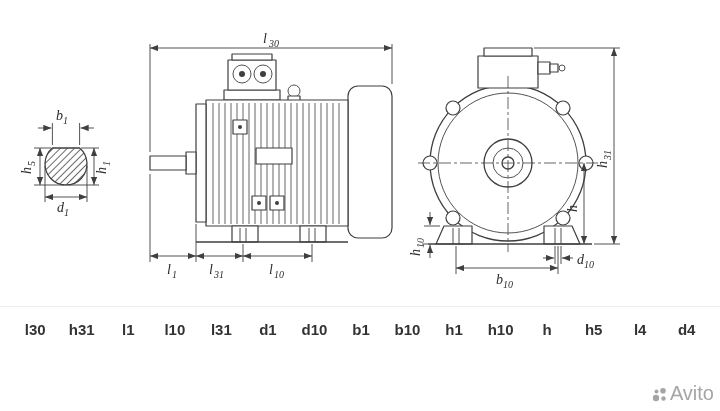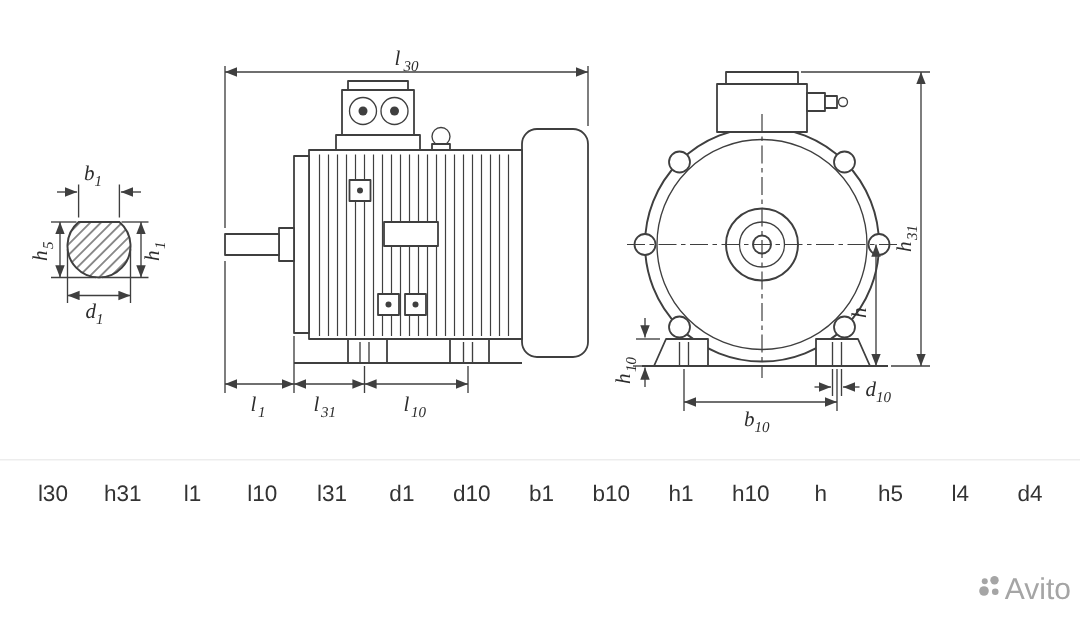--- a/index.html
+++ b/index.html
@@ -23,29 +23,29 @@
   .sub { font-size:10px; }
 
   .dim-table {
     position:absolute; left:0; right:0; top:306px;
     border-top:1px solid #ededed;
     padding:8px 10px 0 12px;
     background:#fff;
   }
   .dim-table table { width:698px; border-collapse:collapse; table-layout:fixed; }
   .dim-table th, .dim-table td {
-    font-weight:400; font-size:15px; color:#333333;
+    font-weight:700; font-size:15px; color:#333333;
     text-align:center; padding:6px 0; white-space:nowrap;
   }
   .dim-table tr.vals td { padding-top:16px; }
 
   .watermark {
     position:absolute; right:6px; bottom:8px;
     color:#a5a5a5; font-size:20px; line-height:20px;
-    display:flex; align-items:flex-start; gap:2px;
+    display:flex; align-items:flex-end; gap:2px;
   }
 </style>
 </head>
 <body>
 
 <div class="drawing">
 <svg width="720" height="302" viewBox="0 0 720 302">
   <defs>
     <marker id="arr" orient="auto-start-reverse" markerWidth="10" markerHeight="8" refX="9" refY="3.5">
       <path d="M0,0 L9,3.5 L0,7 Z" fill="#3f3f3f"></path>

